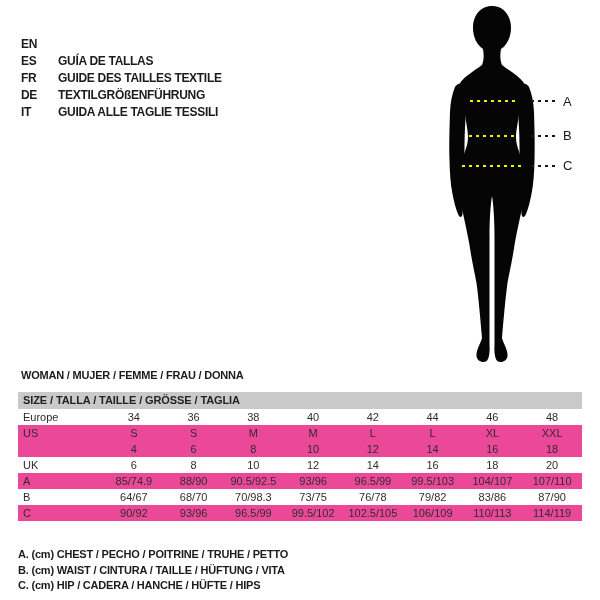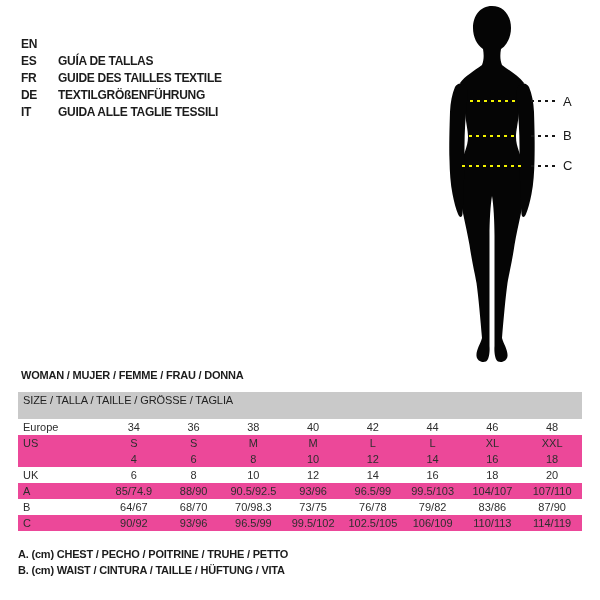--- a/index.html
+++ b/index.html
@@ -19,22 +19,22 @@
   #mlA{left:563px;top:95px;}
   #mlB{left:563px;top:129px;}
   #mlC{left:563px;top:159px;}
 
   
   .section-title{position:absolute;left:21px;top:369px;font-size:11px;font-weight:700;
                  letter-spacing:-0.2px;white-space:nowrap;}
 
   
   .size-table{position:absolute;left:18px;top:392px;width:564px;font-size:11px;color:#2e2e2e;}
-  .thead{height:27px;line-height:17px;background:#c9c9c9;padding-left:5px;color:#222;
-         letter-spacing:-0.1px;}
+  .thead{height:17px;line-height:17px;background:#c9c9c9;padding-left:5px;color:#222;
+         letter-spacing:-0.1px;font-weight:bold;}
   .trow{display:grid;grid-template-columns:86px repeat(8,1fr);height:16px;align-items:center;}
   .trow.shaded{background:#ec4899;}
   .tlabel{padding-left:5px;text-align:left;}
   .tcell{text-align:center;}
 
   
   .legend{position:absolute;left:18px;top:547px;}
   .legend-line{font-size:11px;font-weight:700;height:15.6px;line-height:15.6px;
                letter-spacing:-0.2px;white-space:nowrap;}
 </style>
@@ -225,15 +225,16 @@
           <div class="tcell">106/109</div>
           <div class="tcell">110/113</div>
           <div class="tcell">114/119</div>
         </div>
       </div>
   </div>
 
   <div class="legend">
     <div class="legend-line">A. (cm) CHEST / PECHO / POITRINE / TRUHE / PETTO</div>
     <div class="legend-line">B. (cm) WAIST / CINTURA / TAILLE / HÜFTUNG / VITA</div>
+    <div class="legend-line">C. (cm) HIP / CADERA / HANCHE / HÜFTE / HIPS</div>
   </div>
 
 </div>
 
 </body></html>

